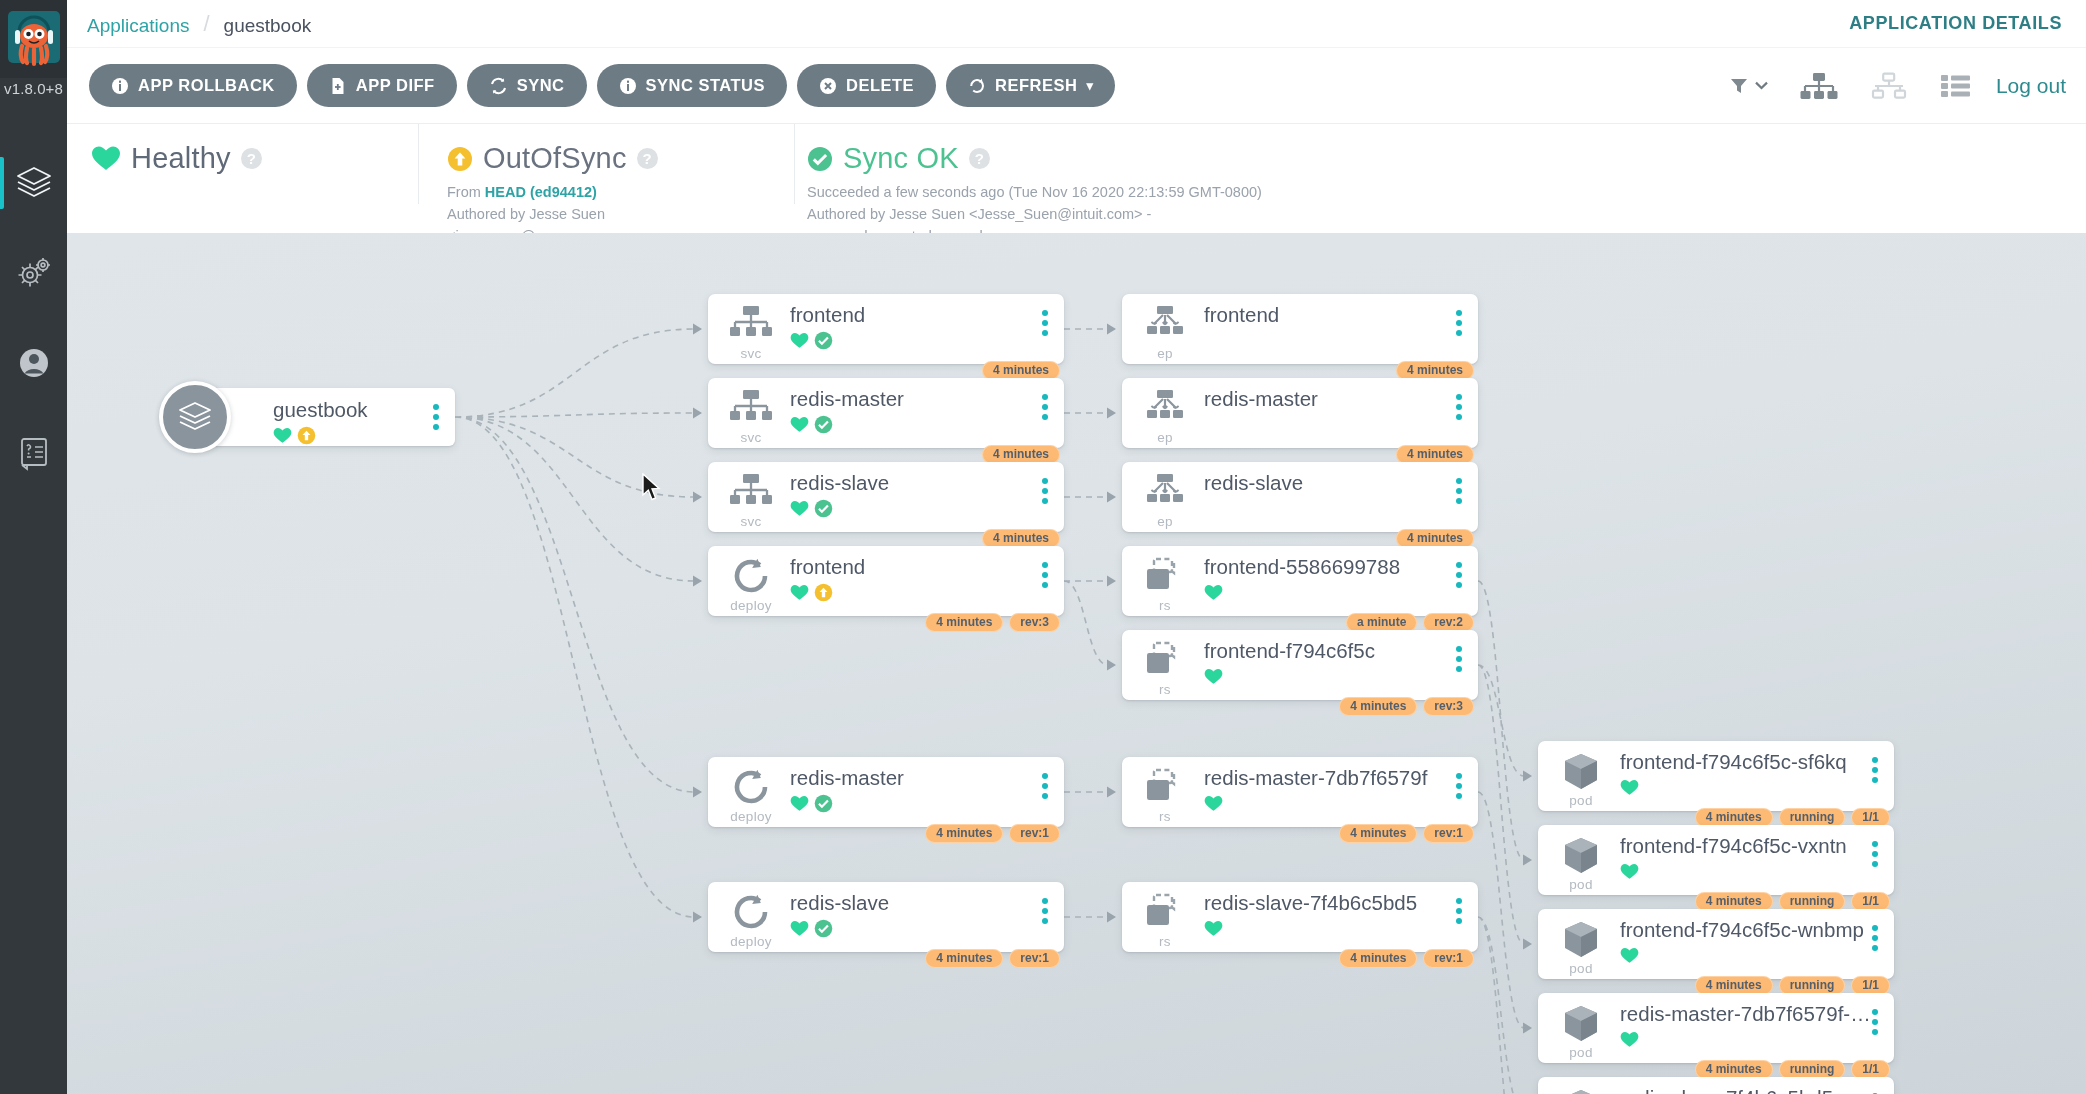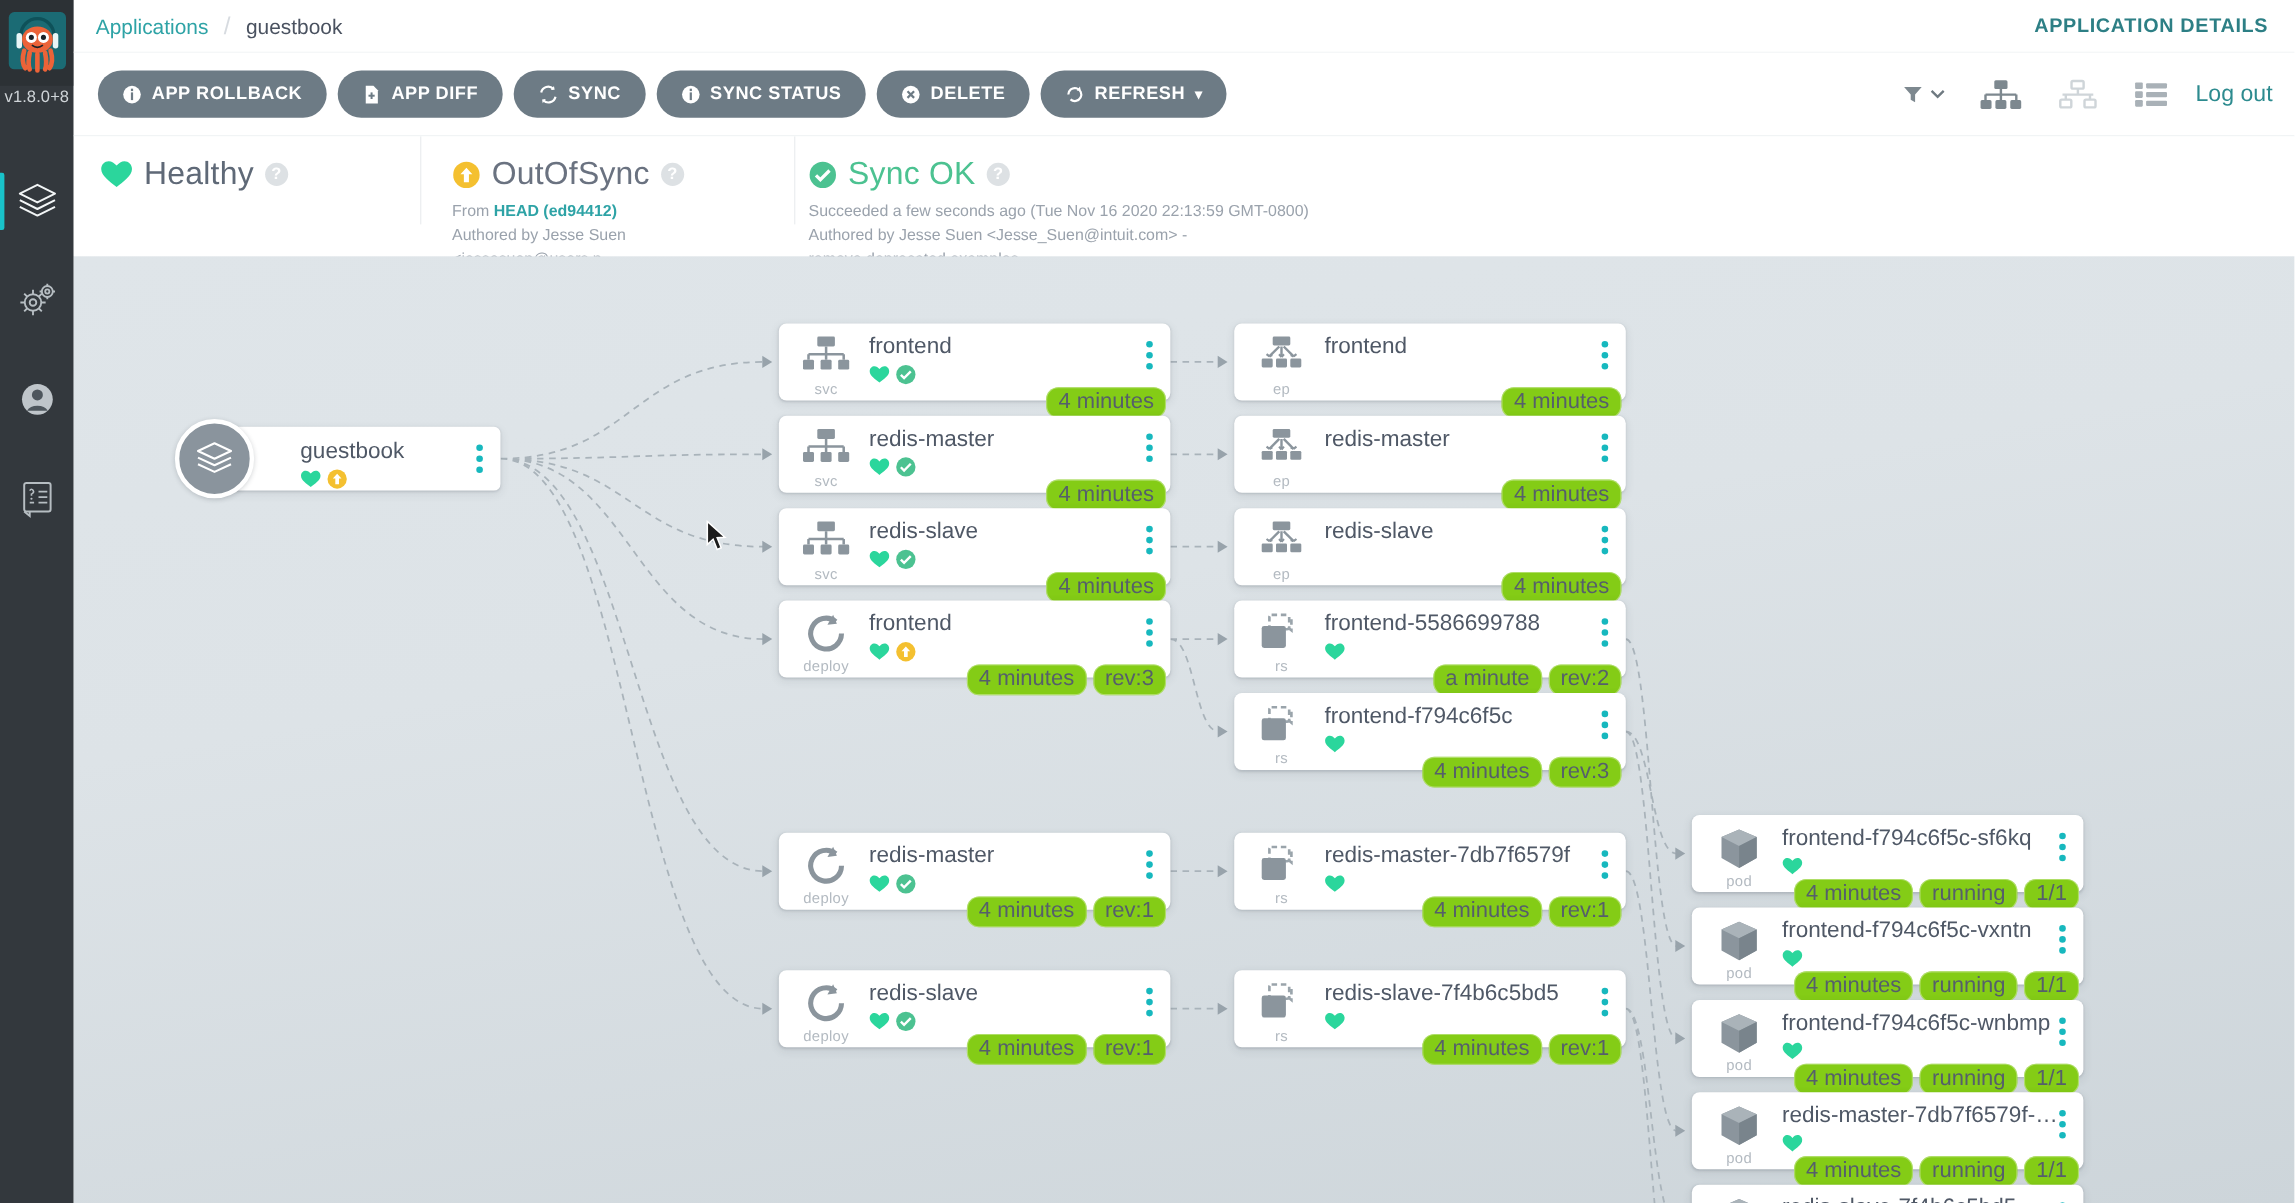--- a/index.html
+++ b/index.html
@@ -68,21 +68,21 @@
     letter-spacing: .5px; cursor: pointer; white-space: nowrap;
   }
   .tb-btn svg { display:block; flex:none; }
   .tb-right { margin-left: auto; display: flex; align-items: center; gap: 0; margin-right: 20px; }
   .tb-icon { padding: 0 16px; display: flex; align-items: center; gap: 4px; cursor: pointer; }
   .logout { color: #2d8b8f; font-size: 21px; margin-left: 8px; cursor: pointer; }
 
   
   .status {
     position: absolute; left: 67px; top: 124px; right: 0; height: 109px;
-    background: #fff; display: flex; align-items: flex-start;
+    background: #fff; display: flex; align-items: flex-start; gap: 36px;
   }
   .st-col { padding: 18px 0 0 0; position: relative; }
   .st-col.c1 { width: 315px; padding-left: 24px; }
   .st-col.c2 { width: 340px; padding-left: 28px; border-left: 1px solid #e9ecee; height: 80px; }
   .st-col.c3 { width: 640px; padding-left: 12px; border-left: 1px solid #e9ecee; height: 80px; }
   .st-head { display: flex; align-items: center; gap: 10px; }
   .st-title { font-size: 29px; font-weight: 400; letter-spacing: .2px; }
   .st-title.healthy { color: #5f6977; }
   .st-title.oos { color: #6a7280; }
   .st-title.ok { color: #4cc291; }
@@ -128,23 +128,24 @@
   .kebab {
     position: absolute; right: 14px; top: 16px; width: 10px; cursor: pointer;
     display: flex; flex-direction: column; gap: 4px; align-items: center;
   }
   .kebab i { width: 6px; height: 6px; border-radius: 50%; background: #17b8be; display: block; }
   .pills {
     position: absolute; right: 4px; bottom: -16px;
     display: flex; gap: 6px; align-items: center;
   }
   .pill {
-    background: #84cc16; color: #555f6b; border-radius: 11px;
-    padding: 2px 11px 3px; font-size: 20px; white-space: nowrap;
+    background: #fdba74; color: #555f6b; border-radius: 11px;
+    padding: 2px 11px 3px; font-size: 12px; white-space: nowrap;
     box-shadow: inset 0 0 0 1px rgba(255,255,255,.35);
+    font-weight: bold;
   }
 
   
   .root {
     position: absolute; left: 118px; top: 155px;
     width: 270px; height: 58px; background: #fff; border-radius: 6px;
     box-shadow: 0 1px 2px rgba(50,60,70,.14), 0 3px 9px rgba(50,60,70,.10);
   }
   .root-title { position: absolute; left: 88px; top: 10px; font-size: 20.5px; color: #4f5866; }
   .root-icons { position: absolute; left: 88px; top: 38px; display: flex; gap: 5px; }

